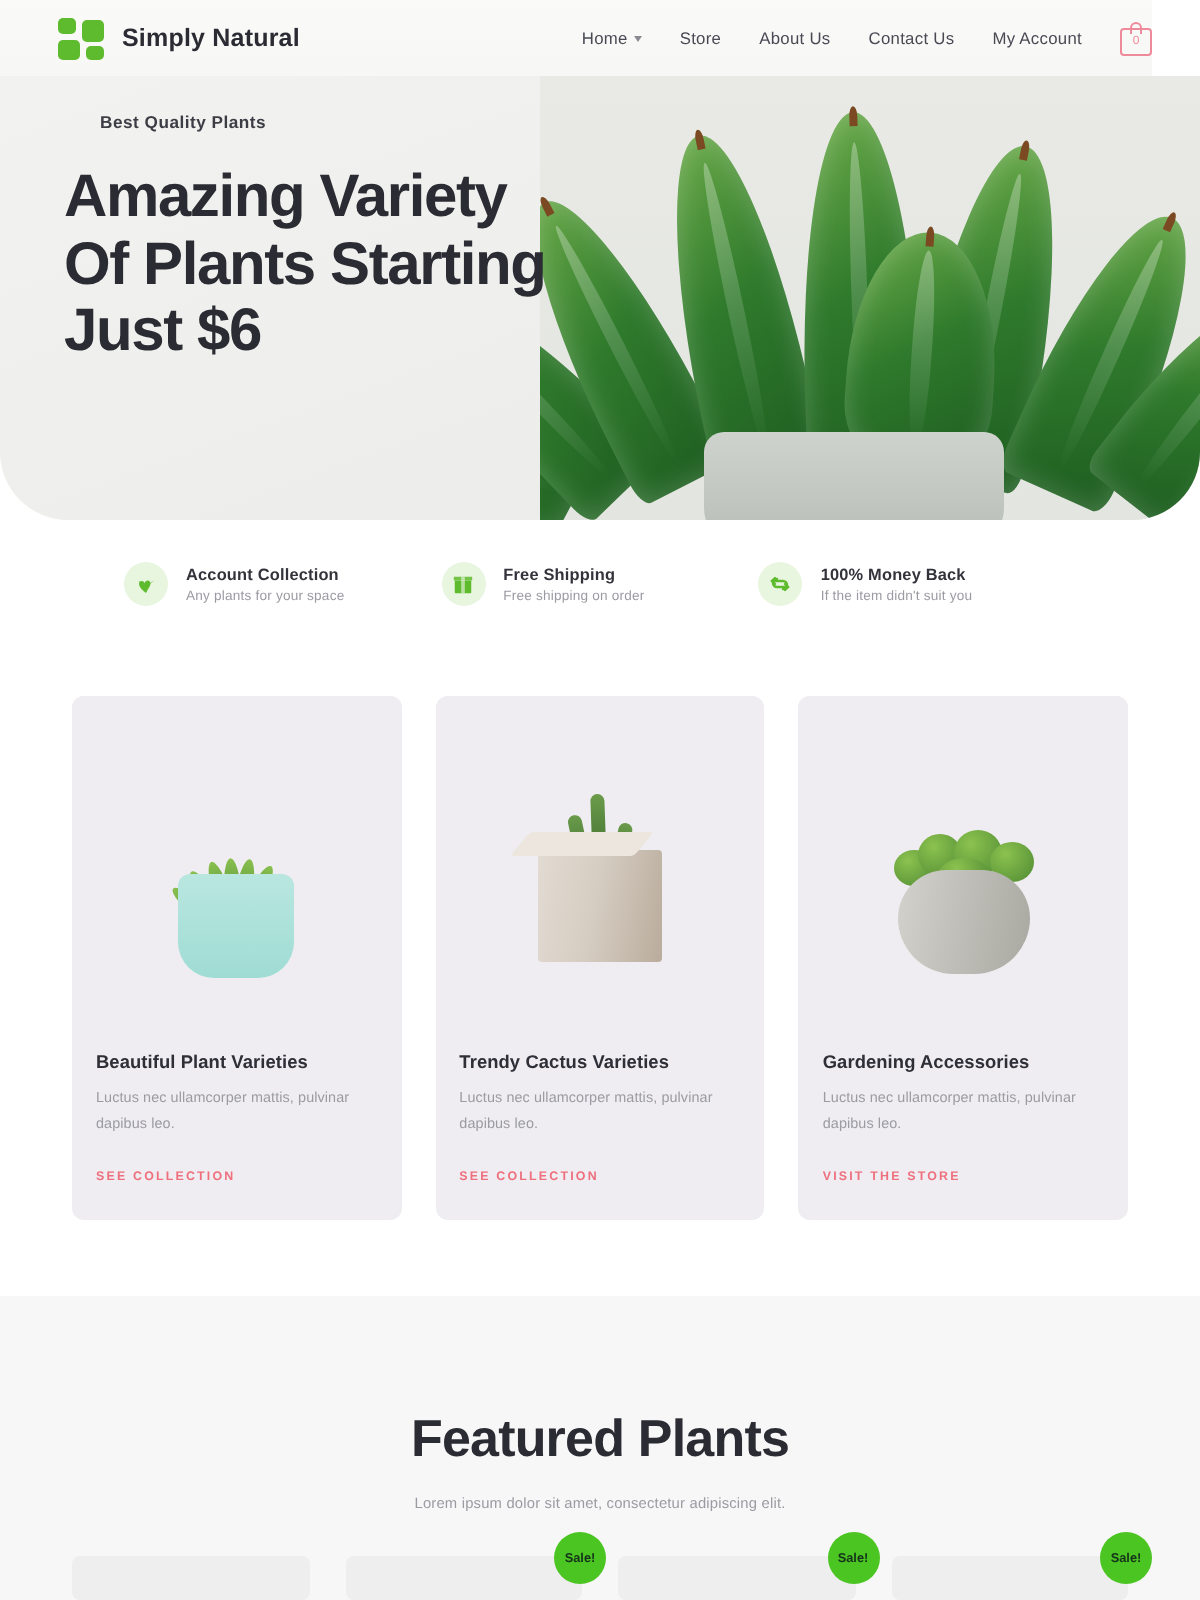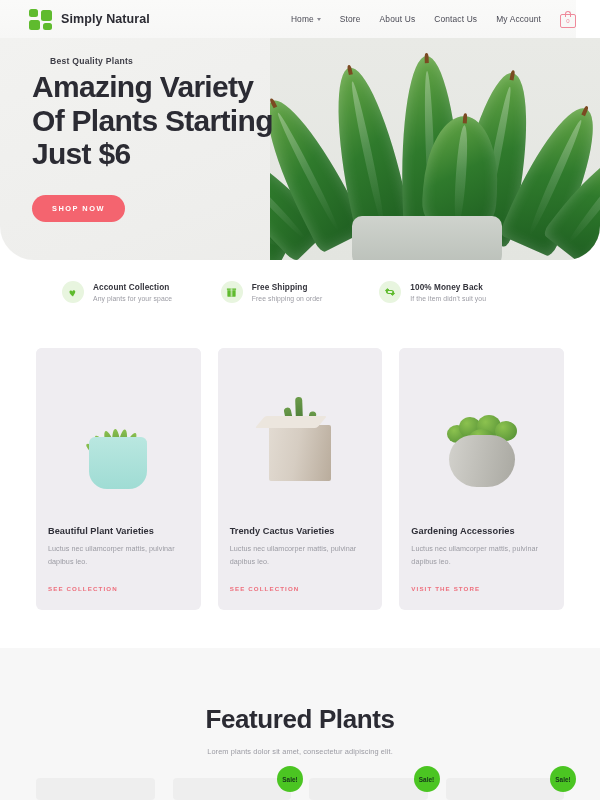--- a/index.html
+++ b/index.html
@@ -101,21 +101,21 @@
   }
   .pot{
     position:absolute; left:82px; bottom:-14px; width:150px; height:58px;
     background:linear-gradient(180deg,#cfd3cd 0%,#b7bdb6 100%);
     border-radius:10px 10px 20px 20px;
   }
 
   .hero-copy{ position:absolute; left:32px; top:18px; width:300px; z-index:5; }
   .eyebrow{
     font-size:8.6px; color:#3d3d46; letter-spacing:.25px; font-weight:600;
-    margin-bottom:4px;
+    margin-bottom:16px;
     padding-left:18px;
   }
   .hero-title{
     font-size:30px; line-height:1.12; font-weight:700;
     color:#2b2b33; letter-spacing:-.7px;
   }
   .shop-btn{
     margin-top:24px; display:inline-block;
     background:#f4646f; color:#ffffff;
     font-size:7.4px; font-weight:700; letter-spacing:1.5px;
@@ -278,21 +278,20 @@
       <div class="pot"></div>
     </div>
 
     <div class="hero-copy">
       <div class="eyebrow">Best Quality Plants</div>
       <h1 class="hero-title">
         <span>Amazing Variety</span><br>
         <span>Of Plants Starting</span><br>
         <span>Just $6</span>
       </h1>
-      <button class="shop-btn">SHOP NOW</button>
     </div>
 
   </div>
 </section>
 
 <section class="features">
 
   <div class="feature">
     <span class="feat-ico">
       <svg width="12" height="12" viewBox="0 0 24 24" fill="#5fbb2e">
@@ -386,21 +385,21 @@
       <div class="card-title">Gardening Accessories</div>
       <div class="card-text">Luctus nec ullamcorper mattis, pulvinar dapibus leo.</div>
       <span class="card-link">VISIT THE STORE</span>
     </div>
   </div>
 
 </section>
 
 <section class="featured">
   <h2 class="featured-title">Featured Plants</h2>
-  <p class="featured-sub">Lorem plants dolor sit amet, consectetur adipiscing elit.</p>
+  <p class="featured-sub">Lorem ipsum dolor sit amet, consectetur adipiscing elit.</p>
 
   <div class="prod-row">
     <div class="prod"></div>
     <div class="prod">
       <span class="sale">Sale!</span>
     </div>
     <div class="prod">
       <span class="sale">Sale!</span>
     </div>
     <div class="prod">

